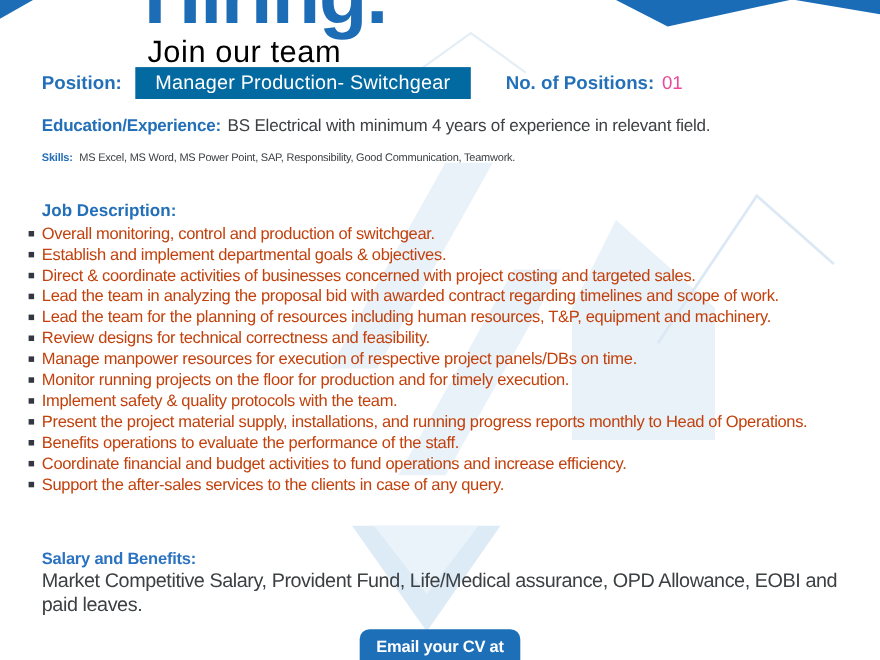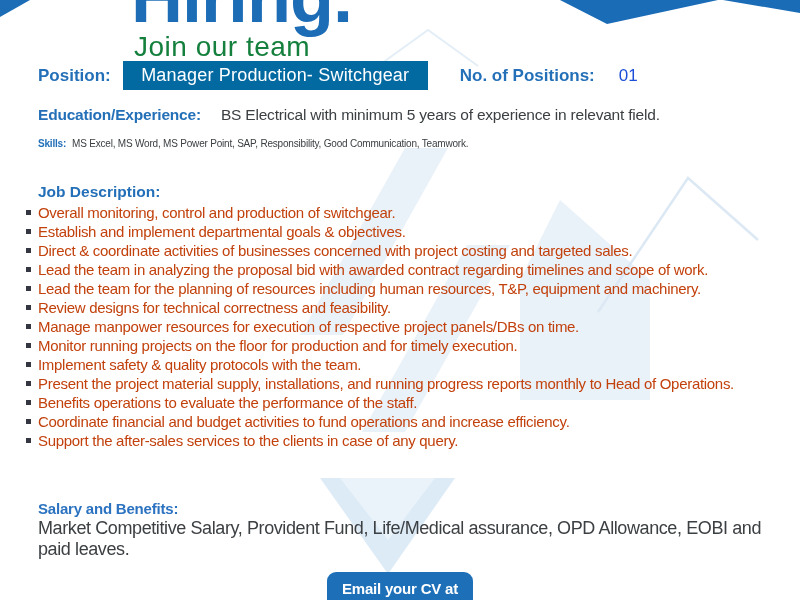--- a/index.html
+++ b/index.html
@@ -10,35 +10,35 @@
   svg.deco{position:absolute;left:0;top:0;pointer-events:none;}
 
   
   .hiring-title{
     position:absolute;left:131px;top:-39px;margin:0;
     font-size:72px;font-weight:800;letter-spacing:-1px;line-height:1;
     color:#1d6db6;
   }
   .join-subtitle{
     position:absolute;left:134px;top:31px;margin:0;
-    font-size:28px;font-weight:400;letter-spacing:.5px;color:#15803d;
+    font-size:28px;font-weight:400;letter-spacing:.5px;color:#000000;
   }
 
   
   .position-row{position:absolute;left:0;top:61px;width:800px;height:29px;display:flex;align-items:center;}
   .position-label{margin-left:38px;font-size:17px;font-weight:700;color:#2470b8;}
   .position-box{
     margin-left:12px;height:29px;min-width:305px;display:flex;align-items:center;justify-content:center;
     background:#0369a1;color:#ffffff;font-size:18px;letter-spacing:.2px;padding:0 10px;box-sizing:border-box;
   }
   .count-label{margin-left:32px;font-size:17px;font-weight:700;color:#2470b8;}
-  .count-value{margin-left:24px;font-size:17px;color:#1d4ed8;text-align:center;}
+  .count-value{margin-left:7px;font-size:17px;color:#ec4899;text-align:center;}
 
   .edu-row{position:absolute;left:38px;top:106px;font-size:15.5px;color:#3c4043;letter-spacing:-.2px;}
-  .edu-row .lbl{font-weight:700;color:#2470b8;margin-right:20px;}
+  .edu-row .lbl{font-weight:700;color:#2470b8;margin-right:6px;}
   .skills-row{position:absolute;left:38px;top:138px;font-size:10px;color:#3c4043;letter-spacing:-.2px;}
   .skills-row .lbl{font-weight:700;color:#2470b8;margin-right:6px;}
 
   .jd-heading{position:absolute;left:38px;top:183px;margin:0;font-size:15.5px;font-weight:700;color:#2470b8;}
   ul.jd-list{
     position:absolute;left:24px;top:203px;width:774px;margin:0;padding:0;list-style:none;
   }
   ul.jd-list li{
     position:relative;padding-left:14px;font-size:15px;line-height:19px;
     color:#c2410c;letter-spacing:-.3px;
@@ -86,21 +86,21 @@
   <div class="position-row">
     <span class="position-label">Position:</span>
     <span class="position-box">
       <span>Manager Production- Switchgear</span>
     </span>
     <span class="count-label">No. of Positions:</span>
     <span class="count-value">01</span>
   </div>
 
   <div class="edu-row">
-    <span class="lbl">Education/Experience:</span><span>BS Electrical with minimum 5 years of experience in relevant field.</span>
+    <span class="lbl">Education/Experience:</span><span>BS Electrical with minimum 4 years of experience in relevant field.</span>
   </div>
 
   <div class="skills-row">
     <span class="lbl">Skills:</span><span>MS Excel, MS Word, MS Power Point, SAP, Responsibility, Good Communication, Teamwork.</span>
   </div>
 
   <h2 class="jd-heading">Job Description:</h2>
   <ul class="jd-list">
     <li>Overall monitoring, control and production of switchgear.</li>
     <li>Establish and implement departmental goals &amp; objectives.</li>

